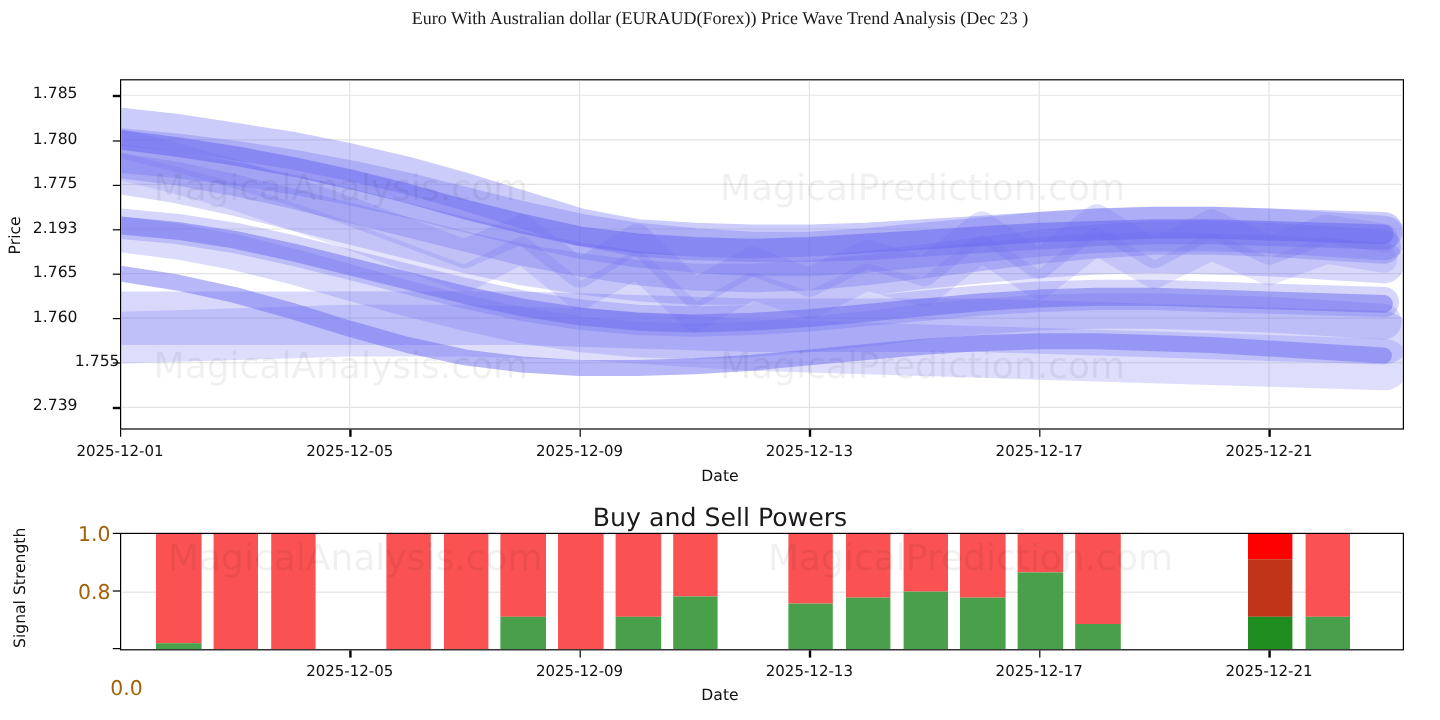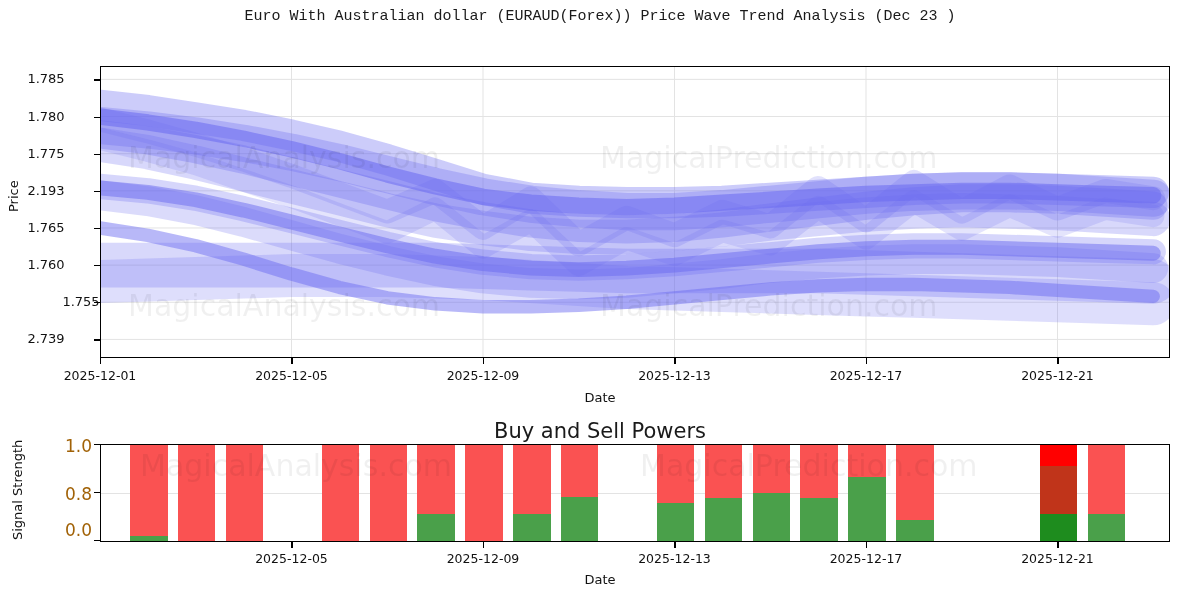--- a/index.html
+++ b/index.html
@@ -1,20 +1,20 @@
 <!DOCTYPE html>
 <html><head>
 <meta charset="utf-8">
 <style>
   html,body{margin:0;padding:0;background:#ffffff;}
   body{width:1200px;height:600px;font-family:"DejaVu Sans",sans-serif;color:#000;}
   #root{position:relative;width:1200px;height:600px;overflow:hidden;}
 
   .title-block{position:absolute;left:0;top:6px;width:1200px;text-align:center;}
-  .title-line{font-size:15px;line-height:21px;color:#1a1a1a;font-family:Liberation Mono, monospace;}
+  .title-line{font-size:15px;line-height:21px;color:#1a1a1a;font-family:Liberation Serif, serif;}
 
   
   #price-panel{position:absolute;left:100px;top:66px;width:1070px;height:292px;
                border:1.3px solid #000;box-sizing:border-box;background:#fff;}
   #price-clip{position:absolute;inset:0;overflow:hidden;}
   #price-svg{position:absolute;left:0;top:0;}
 
   .ylabel{position:absolute;left:0;top:0;width:92px;text-align:center;
           font-size:13px;color:#111;transform:translateY(-8px);}
   .ytick{position:absolute;width:6px;height:1.2px;background:#000;left:94px;}
@@ -191,21 +191,21 @@
     <div class="xlabel" style="left: 674.497px; top: 368px;">2025-12-13</div>
     <div class="xtick" style="left: 674.497px; top: 358px;"></div>
     <div class="xlabel" style="left: 865.996px; top: 368px;">2025-12-17</div>
     <div class="xtick" style="left: 865.996px; top: 358px;"></div>
     <div class="xlabel" style="left: 1057.49px; top: 368px;">2025-12-21</div>
     <div class="xtick" style="left: 1057.49px; top: 358px;"></div>
     <div class="watermark" style="left: 128px; top: 140px;">MagicalAnalysis.com</div>
     <div class="watermark" style="left: 600px; top: 140px;">MagicalPrediction.com</div>
     <div class="watermark" style="left: 128px; top: 288px;">MagicalAnalysis.com</div>
     <div class="watermark" style="left: 600px; top: 288px;">MagicalPrediction.com</div>
-    <div class="sig-ylabel" style="top: 528px;">0.0</div>
+    <div class="sig-ylabel" style="top: 572px; margin-left: 27px;">0.0</div>
     <div class="sig-ytick" style="top: 540px;"></div>
     <div class="sig-ylabel" style="top: 492px;">0.8</div>
     <div class="sig-ytick" style="top: 492px;"></div>
     <div class="sig-ylabel" style="top: 444px;">1.0</div>
     <div class="sig-ytick" style="top: 444px;"></div>
     <div class="sig-xlabel" style="left: 291.499px; top: 551px;">2025-12-05</div>
     <div class="sig-xtick" style="left: 291.499px; top: 542px;"></div>
     <div class="sig-xlabel" style="left: 482.998px; top: 551px;">2025-12-09</div>
     <div class="sig-xtick" style="left: 482.998px; top: 542px;"></div>
     <div class="sig-xlabel" style="left: 674.497px; top: 551px;">2025-12-13</div>

